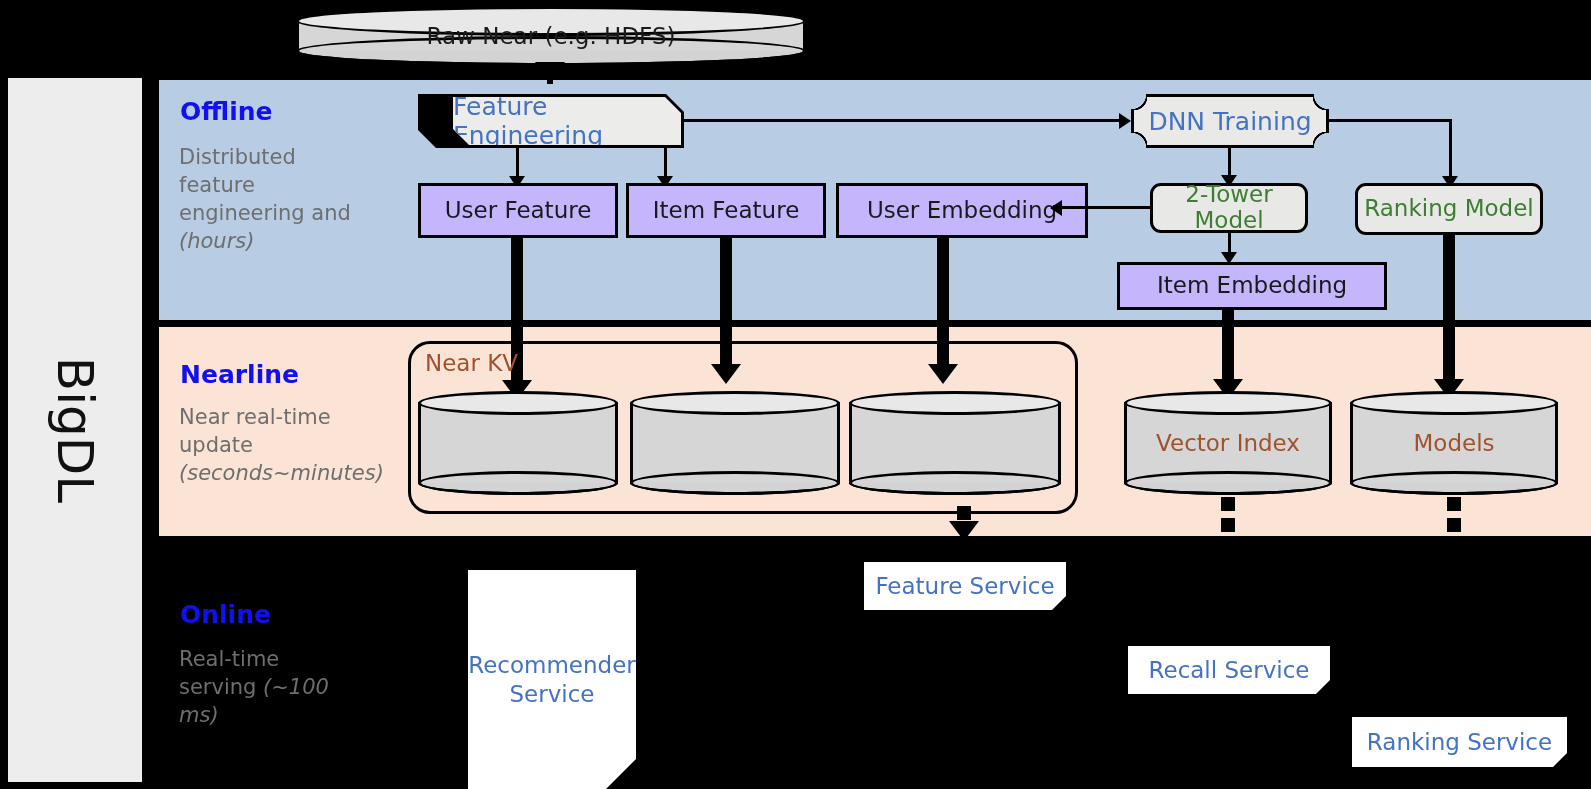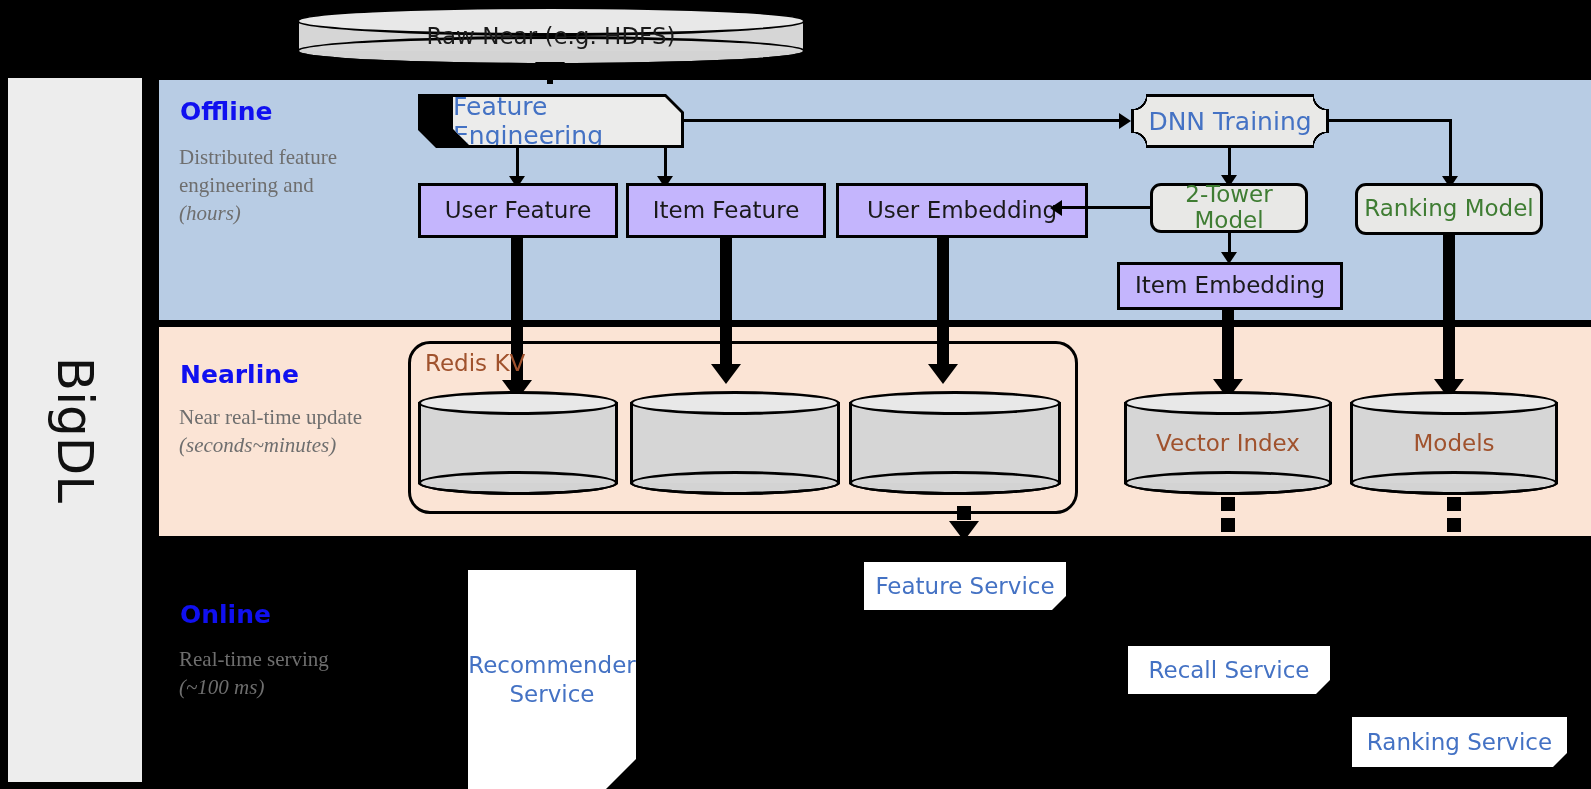--- a/index.html
+++ b/index.html
@@ -13,21 +13,21 @@
   .rail-label{transform:rotate(90deg);white-space:nowrap;font-size:50px;color:#111;
               letter-spacing:0px;font-family:"DejaVu Sans","Liberation Sans",sans-serif;}
 
   
   .band{position:absolute;left:159px;width:1432px;}
   .band.offline{top:80px;height:240px;background:#b8cce4;}
   .band.nearline{top:327px;height:209px;background:#fbe4d5;}
   .band.online{top:543px;height:246px;background:#000;}
 
   .band-title{position:absolute;font-size:25px;font-weight:600;color:#1010f0;}
-  .band-sub{position:absolute;font-size:21px;line-height:1.33;color:#6e6e6e;width:180px;font-family:Liberation Serif, serif;}
+  .band-sub{position:absolute;font-size:21px;line-height:1.33;color:#6e6e6e;width:180px;}
   .band-sub i{font-style:italic;}
 
   
   .node{position:absolute;box-sizing:border-box;display:flex;align-items:center;
         justify-content:center;text-align:center;line-height:1.12;}
 
   .gray-box{background:#c4b5fd;border:3px solid #000;color:#1a1a1a;font-size:23px;}
 
   .proc-round{background:#e8e8e6;border:3px solid #000;border-radius:11px;
               color:#3f7d33;font-size:23px;}
@@ -160,21 +160,21 @@
 
   <div class="node gray-box" style="left:418px;top:183px;width:200px;height:55px;">
     <span>User Feature</span>
   </div>
   <div class="node gray-box" style="left:626px;top:183px;width:200px;height:55px;">
     <span>Item Feature</span>
   </div>
   <div class="node gray-box" style="left:836px;top:183px;width:252px;height:55px;">
     <span>User Embedding</span>
   </div>
-  <div class="node gray-box" style="left:1117px;top:262px;width:226px;height:48px;text-align:right;">
+  <div class="node gray-box" style="left:1117px;top:262px;width:270px;height:48px;text-align:right;">
     <span>Item Embedding</span>
   </div>
 
   <div class="node proc-round" style="left:1150px;top:183px;width:158px;height:50px;">
     <span>2-Tower Model</span>
   </div>
   <div class="node proc-round" style="left:1355px;top:183px;width:188px;height:52px;">
     <span>Ranking Model</span>
   </div>
 
@@ -193,21 +193,21 @@
   <div class="ln" style="left:937px;top:238px;width:12px;height:132px;"></div>
   <div class="ar-d fat" style="left:928px;top:364px;"></div>
 
   <div class="ln" style="left:1222px;top:310px;width:12px;height:75px;"></div>
   <div class="ar-d fat" style="left:1213px;top:379px;"></div>
 
   <div class="ln" style="left:1443px;top:235px;width:12px;height:150px;"></div>
   <div class="ar-d fat" style="left:1434px;top:379px;"></div>
 
   <div class="redis" style="left:408px;top:341px;width:664px;height:167px;"></div>
-  <div class="redis-label" style="left:425px;top:350px;">Redis KV</div>
+  <div class="redis-label" style="left:425px;top:350px;">Near KV</div>
 
   <div class="cyl" style="left:418px;top:391px;width:200px;height:104px;">
     <div class="body"></div>
     <div class="bot"></div>
     <div class="top"></div>
     <div class="cap"></div>
     <div class="lbl"></div>
   </div>
   <div class="cyl" style="left:630px;top:391px;width:210px;height:104px;">
     <div class="body"></div>

